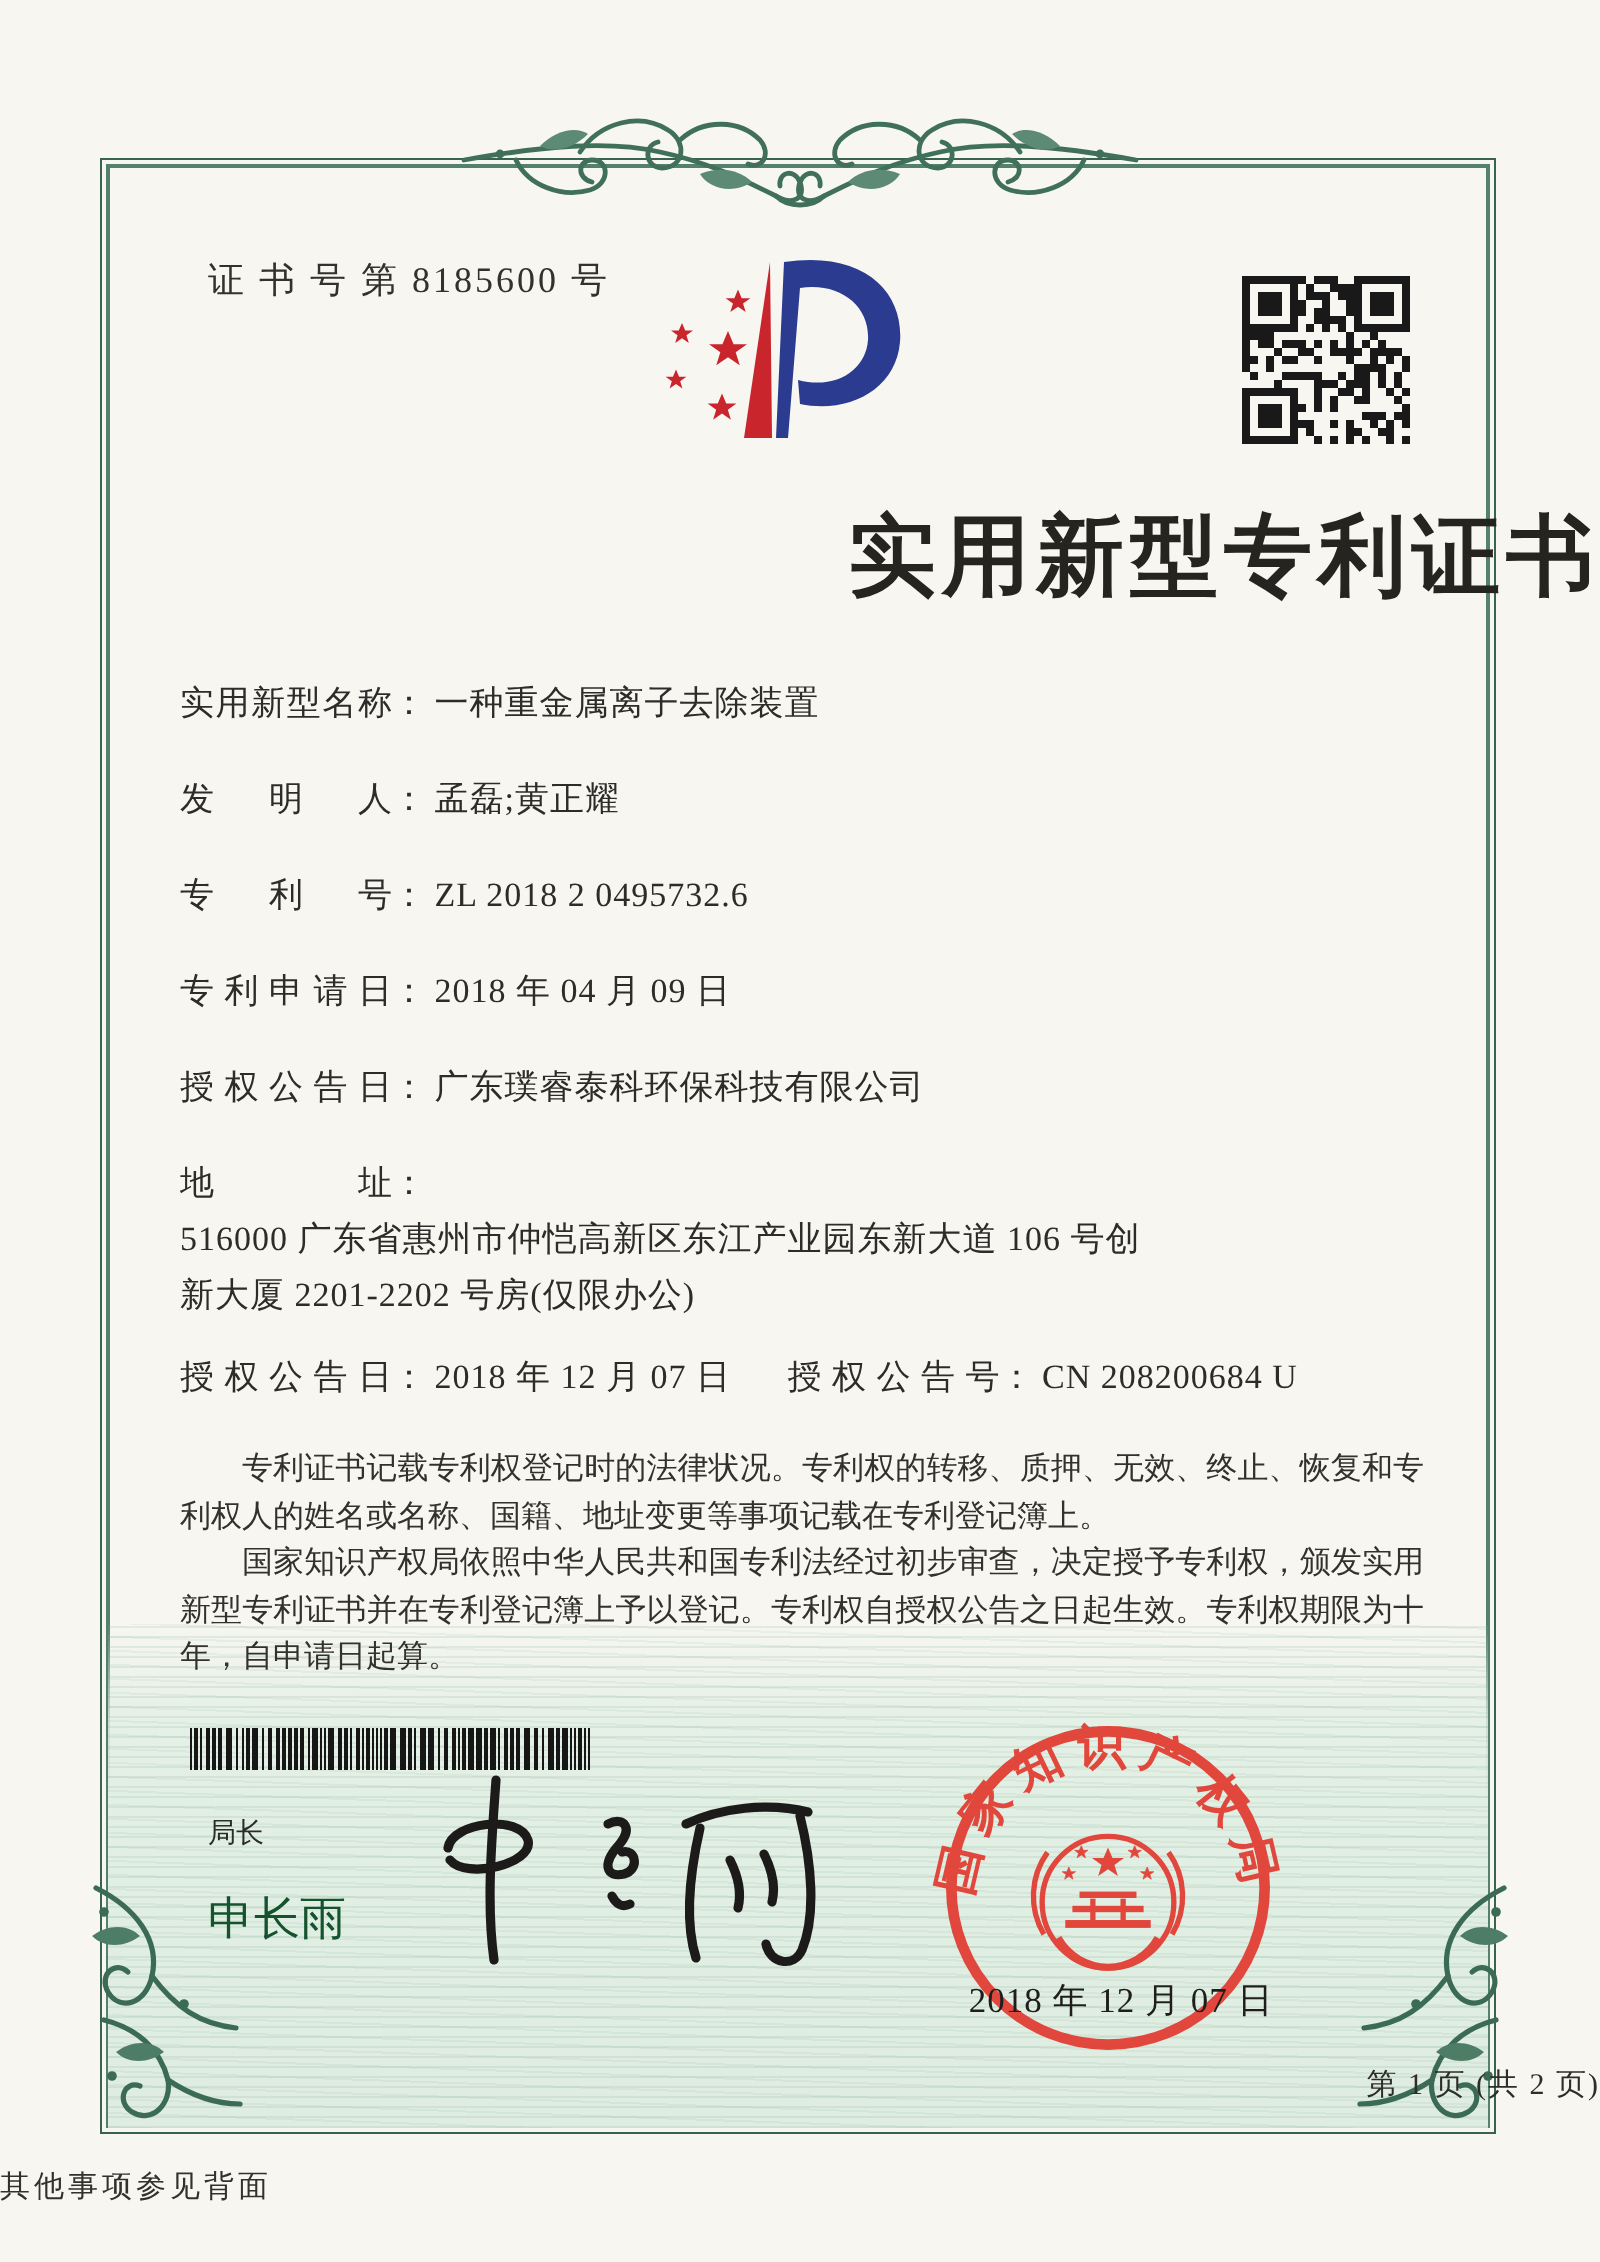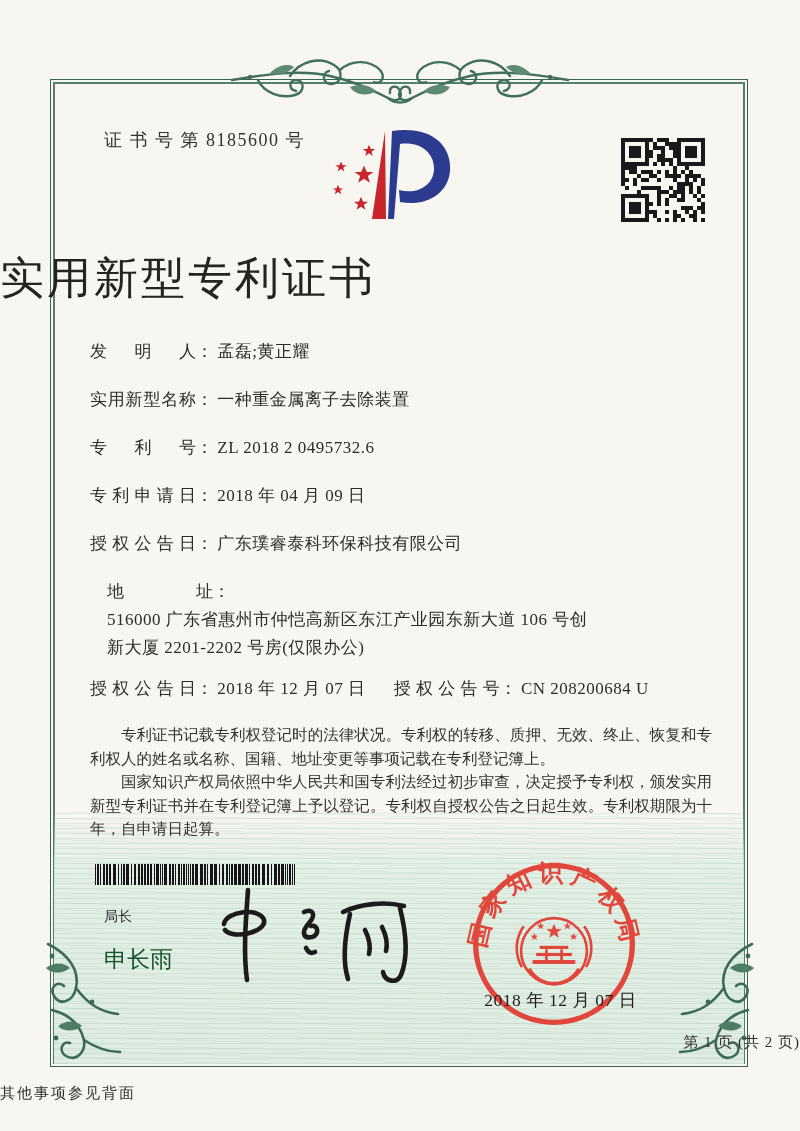--- a/index.html
+++ b/index.html
@@ -27,26 +27,26 @@
     left:54px;top:812px;width:690px;height:252px;
     background:
       repeating-linear-gradient(0deg, rgba(118,168,138,.16) 0 1px, rgba(255,255,255,0) 1px 5px),
       repeating-linear-gradient(2deg, rgba(118,168,138,.10) 0 1px, rgba(255,255,255,0) 1px 7px),
       linear-gradient(180deg, rgba(226,239,228,0) 0px, rgba(226,239,228,.85) 48px, #e2efe4 90px, #dfece1 100%);
   }
 
   
   .cert-no{left:104px;top:128px;font-size:18px;letter-spacing:1.5px;color:#33312e;}
   .title{
-    left:0;top:249px;width:100%;text-align:left;
-    font-size:44px;font-weight:normal;letter-spacing:3px;color:#262421;
+    left:0;top:249px;width:100%;text-align:right;
+    font-size:44px;font-weight:bold;letter-spacing:3px;color:#262421;
   }
   .content{left:90px;top:338px;width:622px;font-size:17px;line-height:28px;}
   .frow{margin-bottom:20px;white-space:nowrap;}
-  .frow.addr{white-space:normal;margin-bottom:13px;margin-left:17px;}
+  .frow.addr{white-space:normal;margin-bottom:13px;}
   .flabel{
     display:inline-block;width:106px;
     text-align:justify;text-align-last:justify;vertical-align:top;
   }
   .fcolon{display:inline-block;vertical-align:top;}
   .fvalue{display:inline-block;letter-spacing:.5px;vertical-align:top;}
   .fvalue.addrv{width:496px;white-space:normal;}
   .grant2{margin-left:24px;}
   .paras{margin-top:10px;}
   .paras p{
@@ -373,27 +373,27 @@
     <rect x="60" y="80" width="4" height="4" fill="#191919"></rect>
     <rect x="72" y="80" width="4" height="4" fill="#191919"></rect>
     <rect x="80" y="80" width="4" height="4" fill="#191919"></rect>
   </svg>
 
 <div class="abs title">实用新型专利证书</div>
 
 <div class="abs content">
 
   <div class="frow">
+    <span class="flabel">实用新型名称</span><span class="fcolon">：</span>
+    <span class="fvalue">一种重金属离子去除装置</span>
+  </div>
+
+  <div class="frow">
     <span class="flabel">发明人</span><span class="fcolon">：</span>
     <span class="fvalue">孟磊;黄正耀</span>
-  </div>
-
-  <div class="frow">
-    <span class="flabel">实用新型名称</span><span class="fcolon">：</span>
-    <span class="fvalue">一种重金属离子去除装置</span>
   </div>
 
   <div class="frow">
     <span class="flabel">专利号</span><span class="fcolon">：</span>
     <span class="fvalue">ZL 2018 2 0495732.6</span>
   </div>
 
   <div class="frow">
     <span class="flabel">专利申请日</span><span class="fcolon">：</span>
     <span class="fvalue">2018 年 04 月 09 日</span>

